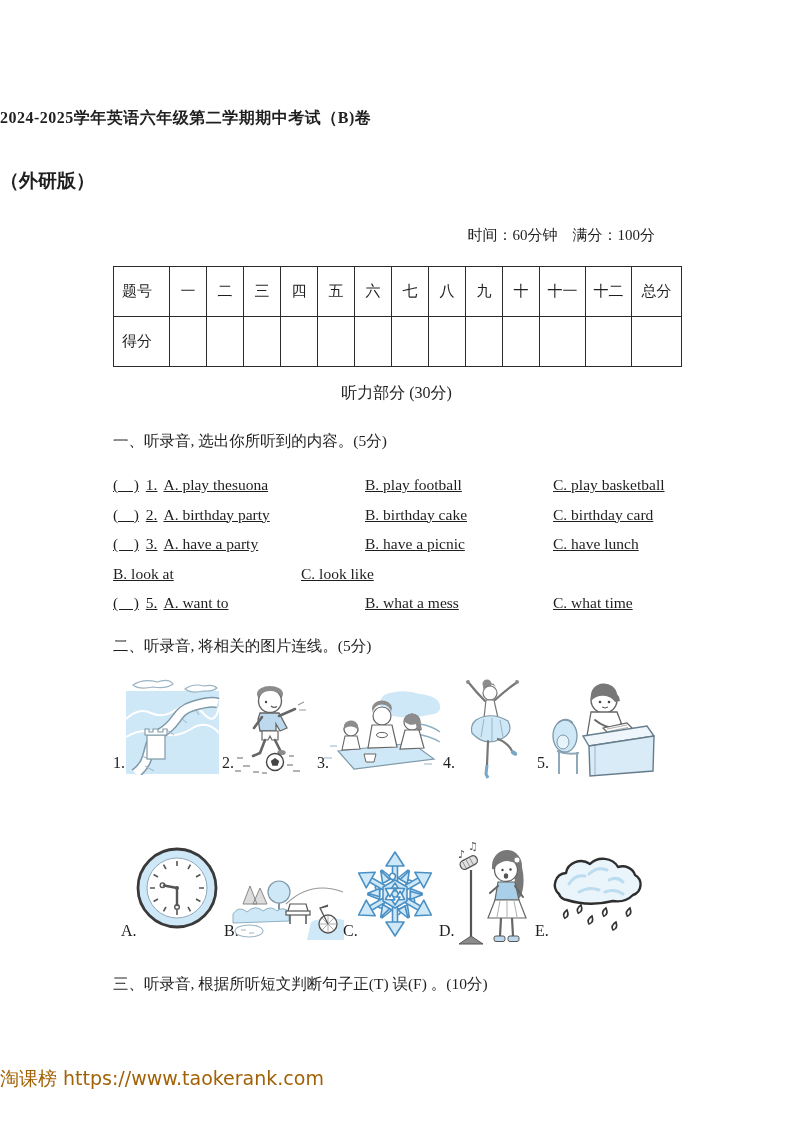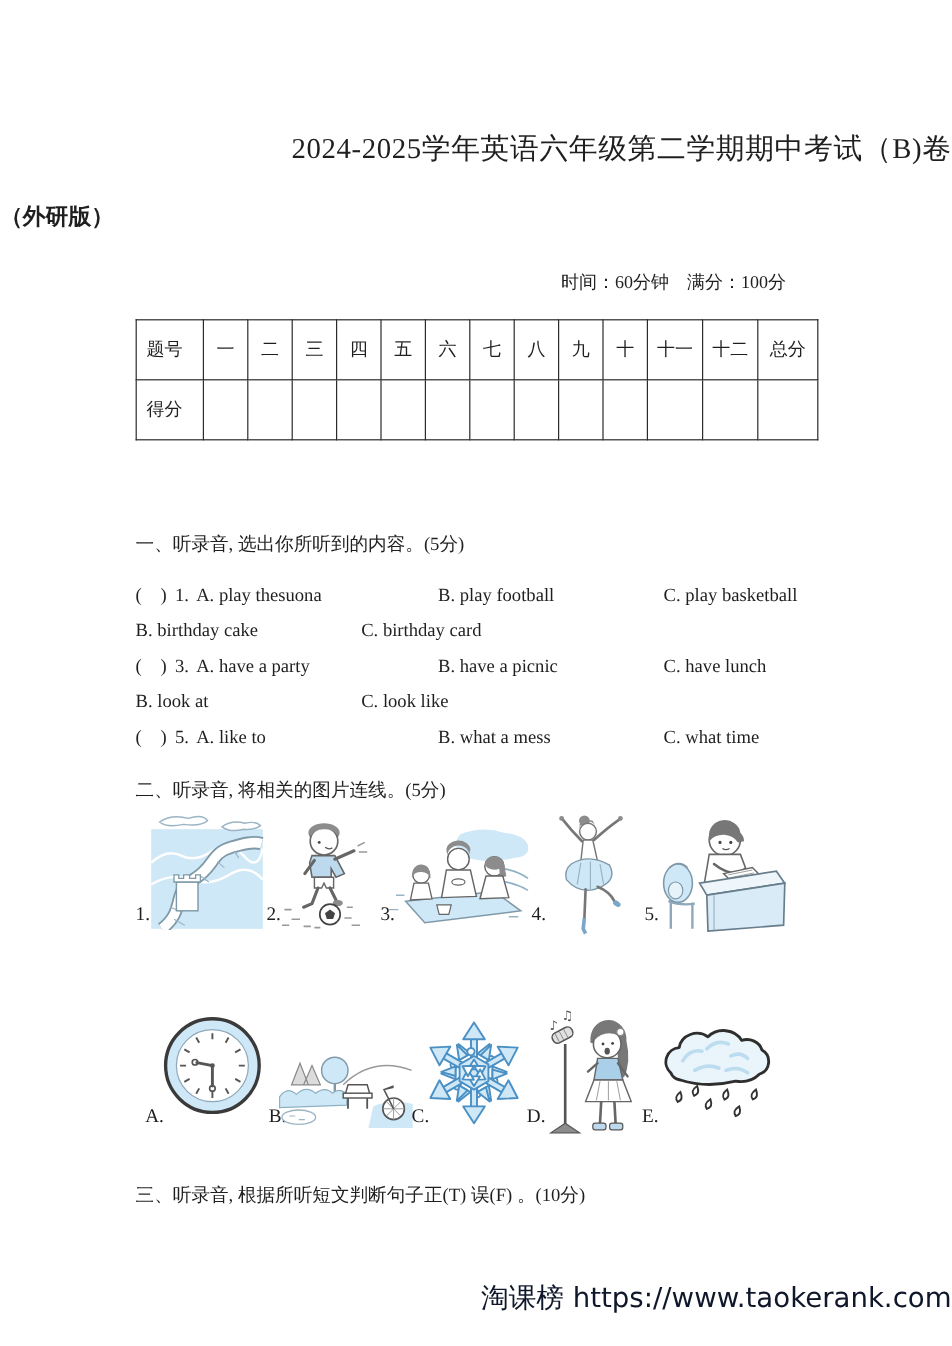--- a/index.html
+++ b/index.html
@@ -1,55 +1,55 @@
 <!DOCTYPE html>
 <html><head>
 <meta charset="utf-8">
 <style>
   * { margin:0; padding:0; box-sizing:border-box; }
   html,body { background:#ffffff; }
   body { width:793px; height:1122px; position:relative; overflow:hidden;
          font-family:"Liberation Serif", serif; color:#1f1f1f; }
   .page { position:absolute; inset:0; background:#fff; }
 
-  .title { position:absolute; top:108px; left:0; width:100%; text-align:right;
-           font-size:24px; font-weight:normal; letter-spacing:0.5px; }
+  .title { position:absolute; top:108px; left:0; width:100%; text-align:left;
+           font-size:16px; font-weight:bold; letter-spacing:0.5px; }
   .subtitle { position:absolute; top:168px; left:0; width:100%; 
               font-size:19px; font-weight:bold; }
   .meta { position:absolute; top:226px; right:138px; font-size:15px;padding-left:32px; }
 
   table.score { position:absolute; left:113px; top:266px; width:491px;
                 border-collapse:collapse; table-layout:fixed; }
   table.score td { border:1px solid #2b2b2b; height:50px; font-size:15px;
                    text-align:center; vertical-align:middle; padding:0 2px; }
   table.score td.lab { text-align:left; padding-left:8px; }
   col.c-lab { width:56px; } col.c-n { width:37px; }
   col.c-w { width:46px; } col.c-t { width:50px; }
 
   .sec-title { position:absolute; top:383px; left:0; width:100%; text-align:center;
                font-size:16px; }
-  .part-head { position:absolute; left:113px; font-size:15.5px;margin-top:12px; }
+  .part-head { position:absolute; left:113px; font-size:15.5px; }
   .ph1 { top:431px; } .ph2 { top:636px; } .ph3 { top:974px; }
 
   .mc { position:absolute; left:113px; top:476px; width:580px; }
-  .mc-row { display:flex; height:29.6px; align-items:flex-end; }
+  .mc-row { display:flex; height:29.6px; align-items:flex-start;text-decoration:underline; }
   .mc-row > div { font-size:15.5px; white-space:nowrap; }
   .mc-a { width:252px; } .mc-b { width:188px; } .mc-c { flex:1; }
   .bracket { white-space:pre; margin-right:7px; }
   .mc-num { margin-right:6px; }
 
   .pic-row { position:absolute; left:113px; width:567px; }
   .pr1 { top:676px; height:106px; }
   .pr2 { top:840px; height:118px; }
   .fig { position:absolute; }
   .pic-label { position:absolute; font-size:16px; }
   .pic-row svg { display:block; }
 
-  .footer { position:absolute; top:1066px; left:0; width:100%; text-align:right;
-            font-size:23px; color:#0f172a; font-family:"DejaVu Sans", sans-serif; }
+  .footer { position:absolute; top:1066px; left:0; width:100%; text-align:left;
+            font-size:19px; color:#a16207; font-family:"DejaVu Sans", sans-serif; }
   .note-glyph { font-family:"DejaVu Sans", sans-serif; font-size:11px; fill:#555; }
 </style>
 </head>
 <body>
 
 <div class="page">
 
   <div class="title">2024-2025学年英语六年级第二学期期中考试（B)卷</div>
   <div class="subtitle">（外研版）</div>
   <div class="meta">时间：60分钟　满分：100分</div>
@@ -100,44 +100,46 @@
       <td></td>
       <td></td>
       <td></td>
       <td></td>
       <td></td>
       <td></td>
     </tr>
   </tbody>
     </table>
 
+  <div class="sec-title">听力部分 (30分)</div>
 
   <div class="part-head ph1">一、听录音, 选出你所听到的内容。(5分)</div>
 
   <div class="mc">
     <div class="mc-row">
       <div class="mc-a"><span class="bracket">(    )</span><span class="mc-num">1.</span><span>A. play thesuona</span></div>
       <div class="mc-b">B. play football</div>
       <div class="mc-c">C. play basketball</div>
     </div>
     <div class="mc-row">
+      <div class="mc-a"><span class="bracket">(    )</span><span class="mc-num">2.</span><span>A. birthday party</span></div>
       <div class="mc-b">B. birthday cake</div>
       <div class="mc-c">C. birthday card</div>
     </div>
     <div class="mc-row">
       <div class="mc-a"><span class="bracket">(    )</span><span class="mc-num">3.</span><span>A. have a party</span></div>
       <div class="mc-b">B. have a picnic</div>
       <div class="mc-c">C. have lunch</div>
     </div>
     <div class="mc-row">
       <div class="mc-b">B. look at</div>
       <div class="mc-c">C. look like</div>
     </div>
     <div class="mc-row">
-      <div class="mc-a"><span class="bracket">(    )</span><span class="mc-num">5.</span><span>A. like to</span></div>
+      <div class="mc-a"><span class="bracket">(    )</span><span class="mc-num">5.</span><span>A. want to</span></div>
       <div class="mc-b">B. what a mess</div>
       <div class="mc-c">C. what time</div>
     </div>
   </div>
 
   <div class="part-head ph2">二、听录音, 将相关的图片连线。(5分)</div>
 
   <div class="pic-row pr1">
     <span class="pic-label" style="left:0;top:78px">1.</span>
     <div class="fig" style="left:12px;top:2px">

